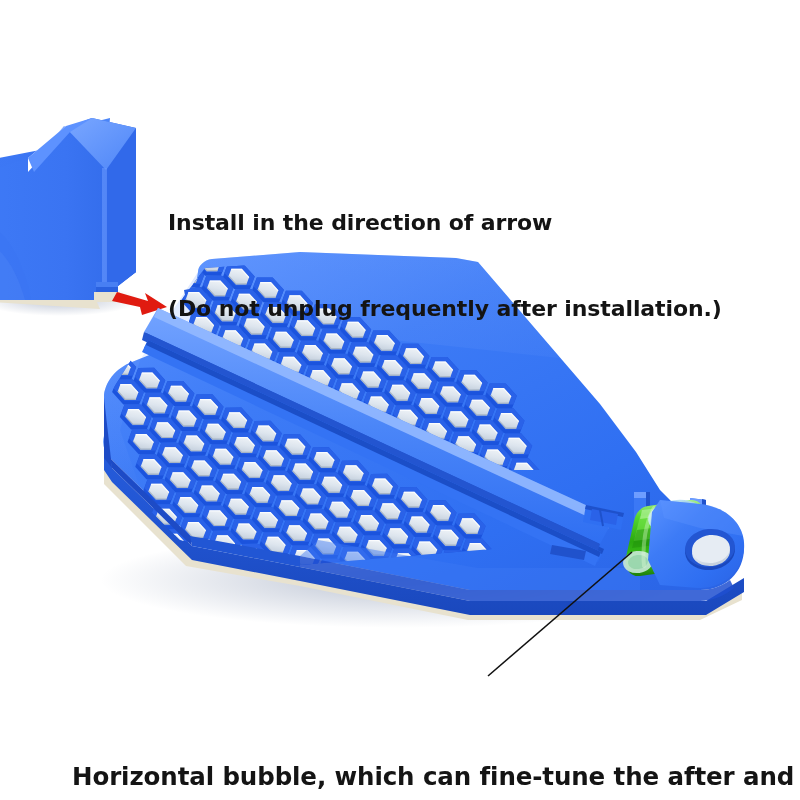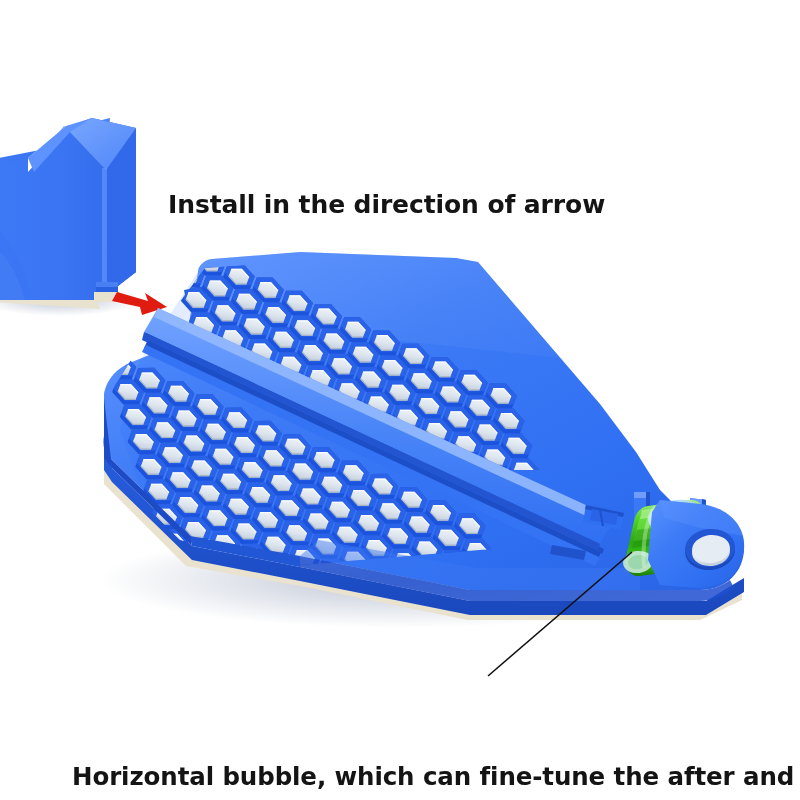--- a/index.html
+++ b/index.html
@@ -12,21 +12,21 @@
   }
   #stage{position:absolute;inset:0;width:800px;height:800px;}
   .caption{
     position:absolute;
     color:#141414;
     font-weight:600;
     letter-spacing:-0.1px;
     white-space:pre;
     line-height:1.30;
   }
-  #caption-top{left:168px;top:124px;font-size:25px;}
+  #caption-top{left:168px;top:152px;font-size:22px;}
   #caption-bottom{left:72px;top:697px;font-size:24.5px;}
   .cap-line{display:block;}
   svg{display:block;}
 </style>
 </head>
 <body>
 
 <div id="stage">
 
 <svg width="800" height="800" viewBox="0 0 800 800">
@@ -390,18 +390,19 @@
     <path d="M104,398 L104,458 L112,468 L104,398 Z" fill="#1d4bc6"></path>
   </g>
 
   <line x1="632" y1="552" x2="488" y2="676" stroke="#111111" stroke-width="1.6"></line>
 
 </svg>
 </div>
 
 <div class="caption" id="caption-top">
   <span class="cap-line">Install in the direction of arrow</span>
+  <span class="cap-line">(Do not unplug frequently after installation.)</span>
 </div>
 
 <div class="caption" id="caption-bottom">
   <span class="cap-line">Horizontal bubble, which can fine-tune the after and</span>
   
 </div>
 
 </body></html>

